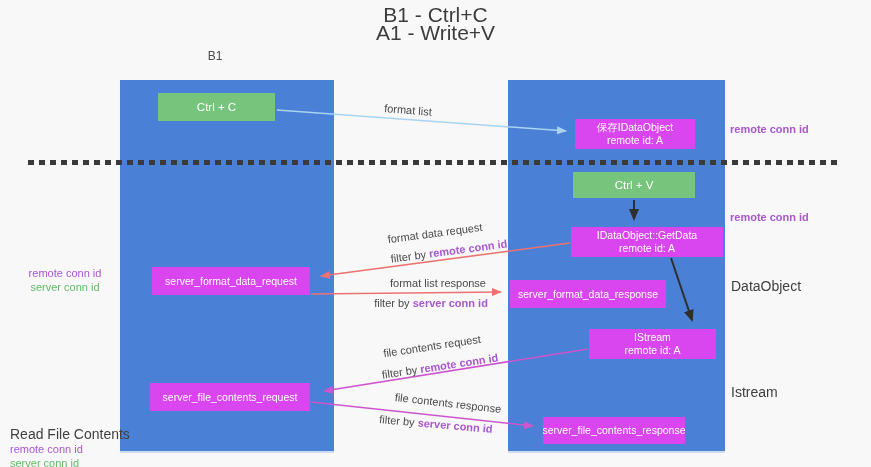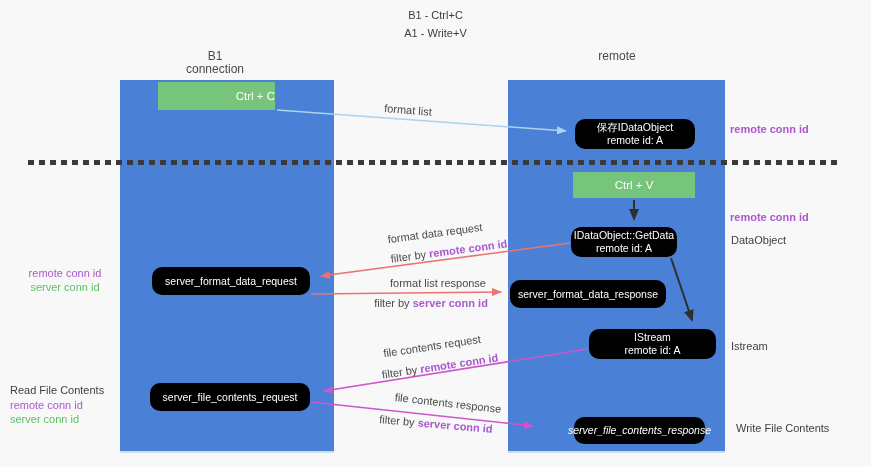--- a/index.html
+++ b/index.html
@@ -1,68 +1,68 @@
 <!DOCTYPE html>
 <html><head>
 <meta charset="utf-8">
 <style>
   html,body{margin:0;padding:0;}
   body{font-family:"Liberation Sans",sans-serif;background:#f8f8f8;}
   #canvas{position:relative;width:871px;height:467px;background:#f8f8f8;overflow:hidden;}
 
   .abs{position:absolute;}
 
-  #title{left:0;top:6px;width:871px;text-align:center;font-size:11px;line-height:18px;color:#3d3d3d;}
+  #title{left:0;top:6px;width:871px;text-align:center;font-size:21px;line-height:18px;color:#3d3d3d;}
 
   .col-header{width:140px;text-align:center;font-size:12px;line-height:13px;color:#4a4a4a;top:50px;}
   #hdr-left{left:145px;}
   #hdr-right{left:547px;}
 
   .column{background:#4a80d5;top:80px;height:371px;border-bottom:2px solid #cfdbf3;}
   #col-left{left:120px;width:214px;}
   #col-right{left:508px;width:217px;}
 
   #dashline{left:28px;top:160px;width:812px;height:5px;
     background:repeating-linear-gradient(90deg,#3a3a3a 0 6px,transparent 6px 11px);}
 
   .box{display:flex;flex-direction:column;align-items:center;justify-content:center;
        color:#fff;font-size:10.5px;line-height:13px;text-align:center;white-space:nowrap;}
   .green{background:#77c47d;}
-  .orange{background:#000000;border-radius:10px;}
+  .orange{background:#d946ef;}
 
-  #ctrl-c{left:158px;top:82px;width:117px;height:28px;font-size:11.5px;align-items:flex-end;}
+  #ctrl-c{left:158px;top:93px;width:117px;height:28px;font-size:11.5px;}
   #ctrl-v{left:573px;top:172px;width:122px;height:26px;font-size:11.5px;}
   #save-obj{left:575px;top:119px;width:120px;height:30px;}
-  #getdata{left:571px;top:227px;width:106px;height:30px;}
+  #getdata{left:571px;top:227px;width:152px;height:30px;}
   #istream{left:589px;top:329px;width:127px;height:30px;}
   #fmt-req{left:152px;top:267px;width:158px;height:28px;}
   #fmt-resp{left:510px;top:280px;width:156px;height:28px;}
   #file-req{left:150px;top:383px;width:160px;height:28px;}
-  #file-resp{left:574px;top:417px;width:131px;height:27px;font-style:italic;}
+  #file-resp{left:543px;top:417px;width:142px;height:27px;}
 
   #arrows{left:0;top:0;width:871px;height:467px;pointer-events:none;}
 
   .alabel{white-space:nowrap;font-size:11px;color:#4a4a4a;transform-origin:center;}
   .alabel b{font-weight:bold;}
   .purple{color:#a958ce;}
   .greentx{color:#5fbd66;}
 
   #lb-format-list{left:408px;top:110px;transform:translate(-50%,-50%) rotate(4.5deg);}
   #lb-fmt-req   {left:435px;top:233px;transform:translate(-50%,-50%) rotate(-7.5deg);}
   #lb-filter1   {left:449px;top:251px;transform:translate(-50%,-50%) rotate(-7.5deg);}
   #lb-fmt-resp  {left:438px;top:283px;transform:translate(-50%,-50%);}
   #lb-filter2   {left:431px;top:303px;transform:translate(-50%,-50%);}
   #lb-file-req  {left:432px;top:346px;transform:translate(-50%,-50%) rotate(-8.5deg);}
   #lb-filter3   {left:440px;top:366px;transform:translate(-50%,-50%) rotate(-8.5deg);}
   #lb-file-resp {left:448px;top:403px;transform:translate(-50%,-50%) rotate(6.5deg);}
   #lb-filter4   {left:436px;top:424px;transform:translate(-50%,-50%) rotate(5deg);}
 
   .sidelbl{font-size:11px;white-space:nowrap;}
   .sidelbl.bold{font-weight:bold;}
-  .darktx{color:#3f3f3f;font-size:11px;}
+  .darktx{color:#3f3f3f;font-size:14px;margin-top:44px;}
 
   #r-remote1{left:730px;top:123px;}
   #r-remote2{left:730px;top:211px;}
   #r-dataobject{left:731px;top:234px;}
   #r-istream{left:731px;top:340px;}
   #r-write{left:736px;top:422px;}
 
   #l-pair1{left:15px;top:266px;width:100px;text-align:center;line-height:14px;}
   #l-read-block{left:10px;top:383px;width:110px;text-align:left;}
   #l-read-block .rd{line-height:15px;}
@@ -73,24 +73,22 @@
 
 <div id="canvas">
 
   <div id="title" class="abs">
     <div>B1 - Ctrl+C</div>
     <div>A1 - Write+V</div>
   </div>
 
   <div id="hdr-left" class="abs col-header">
     <div>B1</div>
-    <div>connection</div>
   </div>
   <div id="hdr-right" class="abs col-header">
-    <div>remote</div>
   </div>
 
   <div id="col-left" class="abs column"></div>
   <div id="col-right" class="abs column"></div>
 
   <div id="dashline" class="abs"></div>
 
   <svg id="arrows" class="abs" viewBox="0 0 871 467">
     <defs>
       <marker id="ar-blue" markerUnits="userSpaceOnUse" markerWidth="10" markerHeight="8" refX="9" refY="4" orient="auto">

